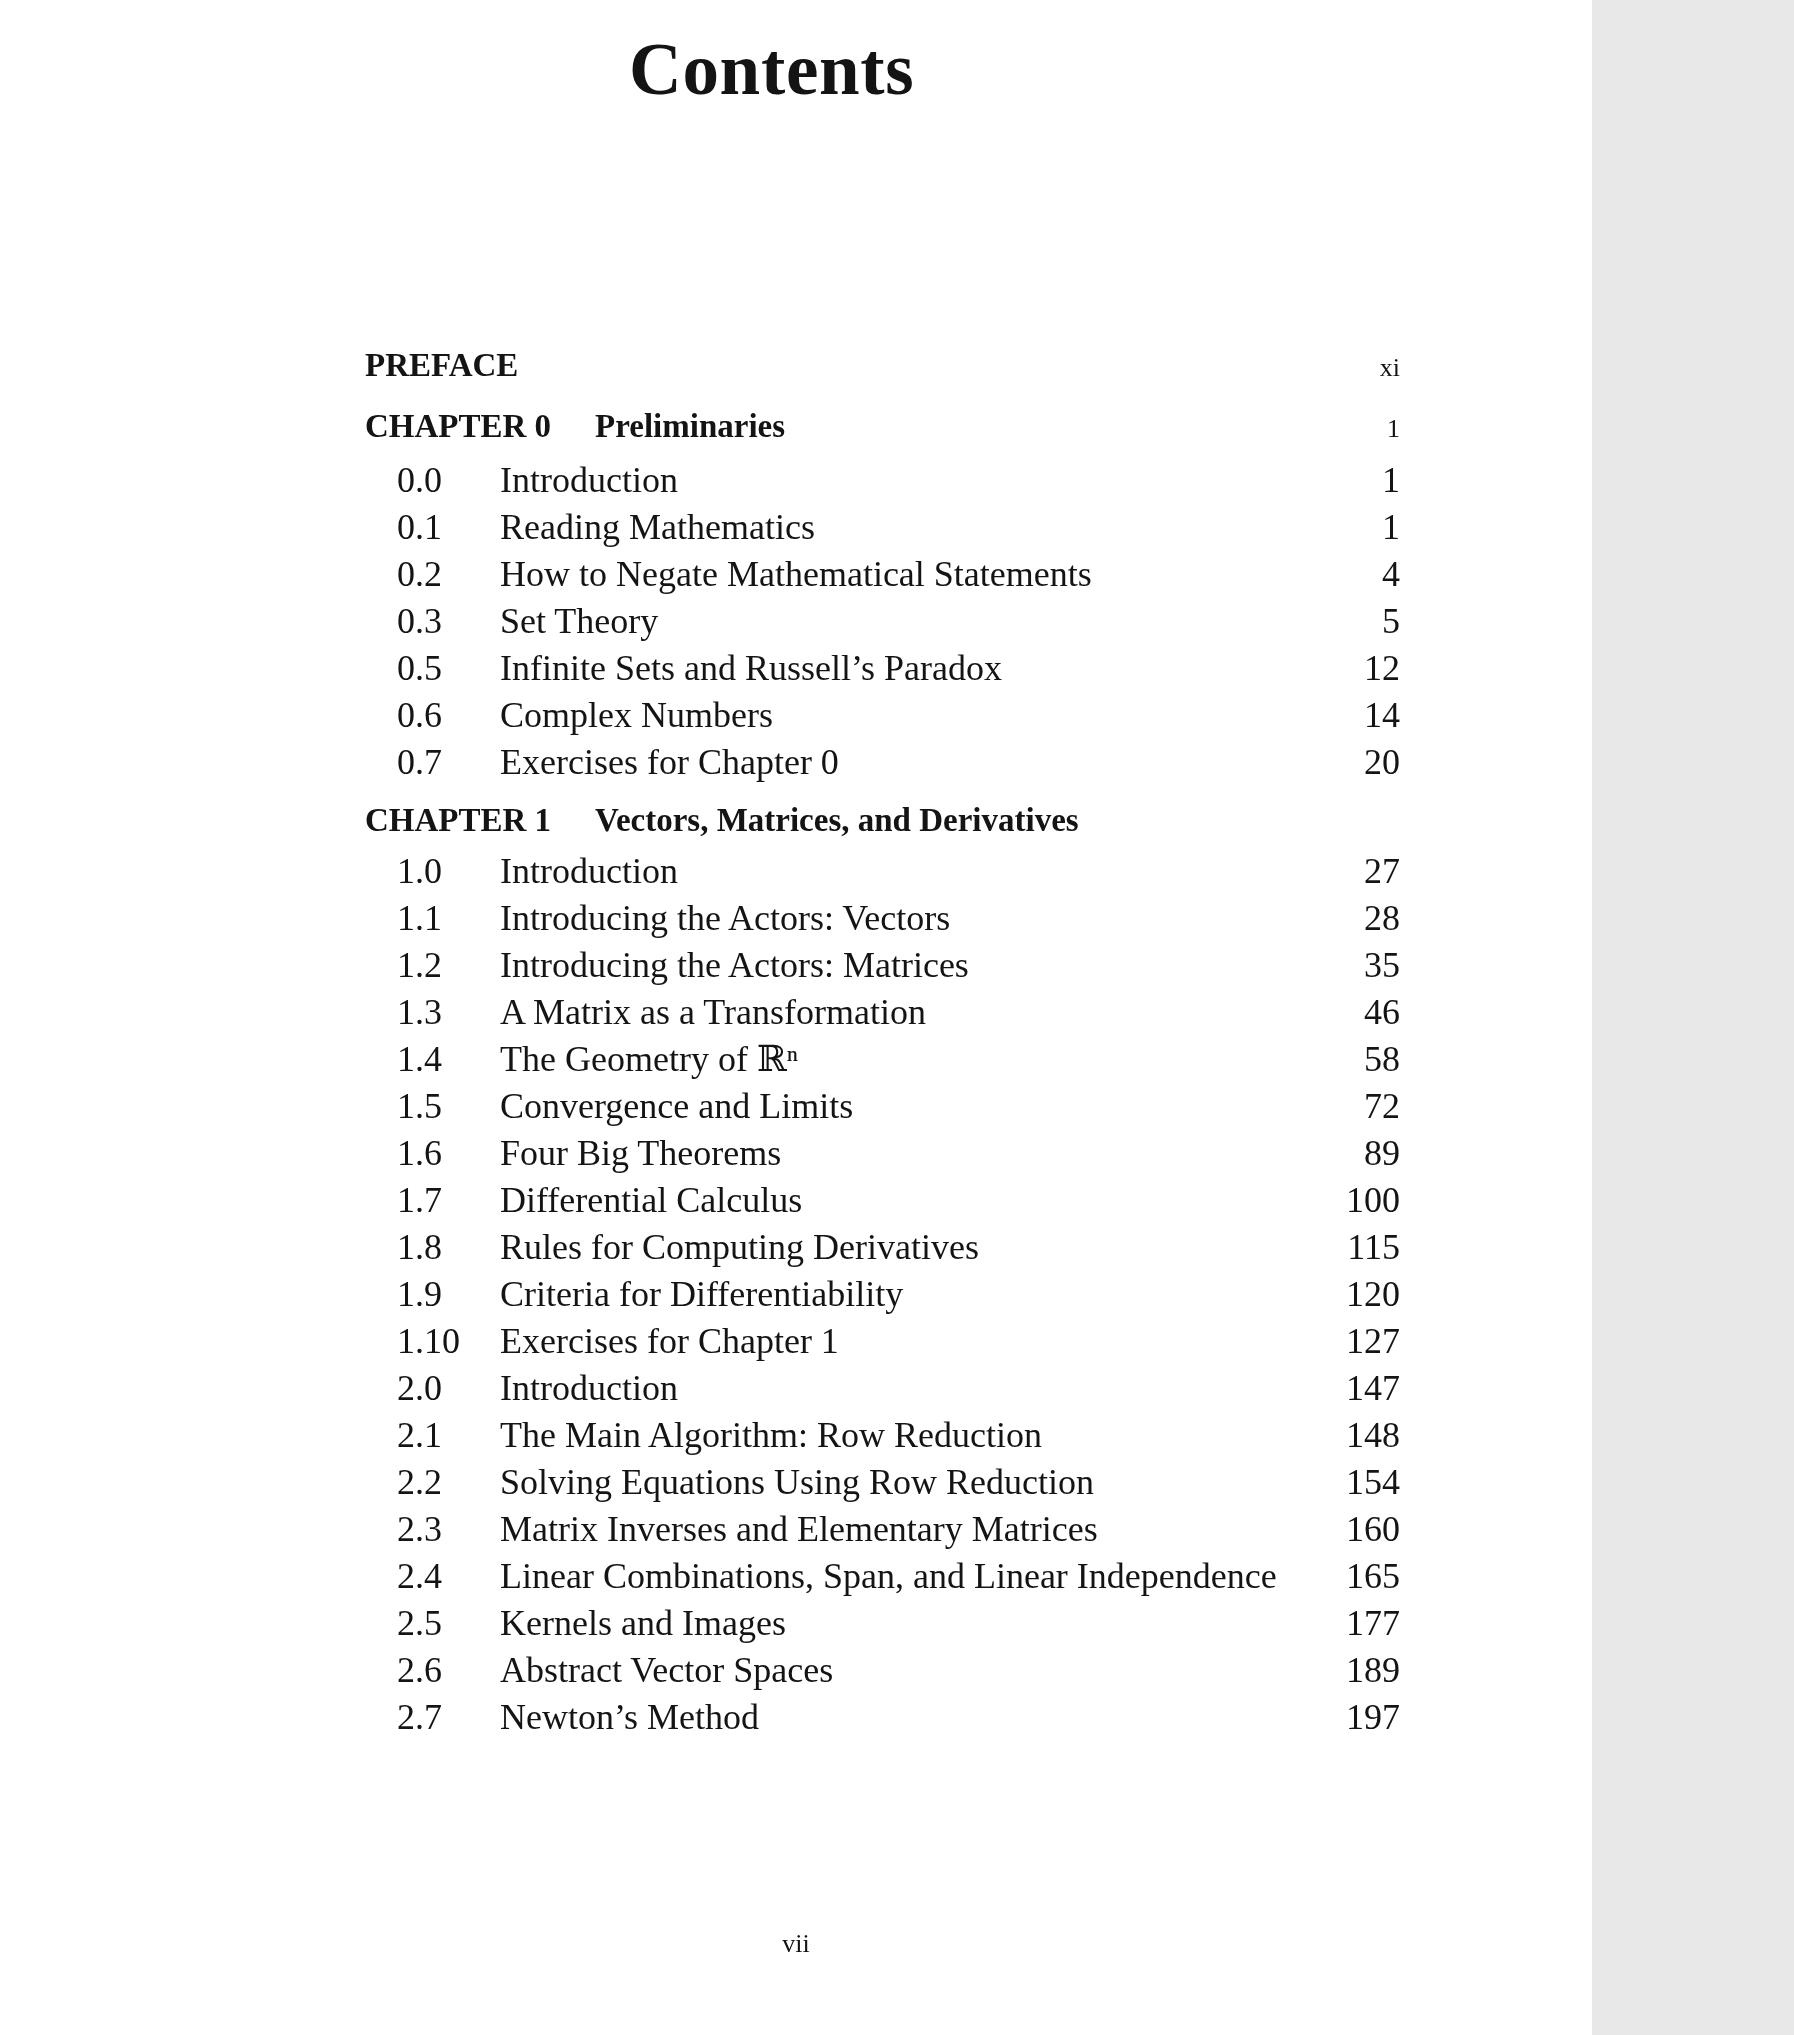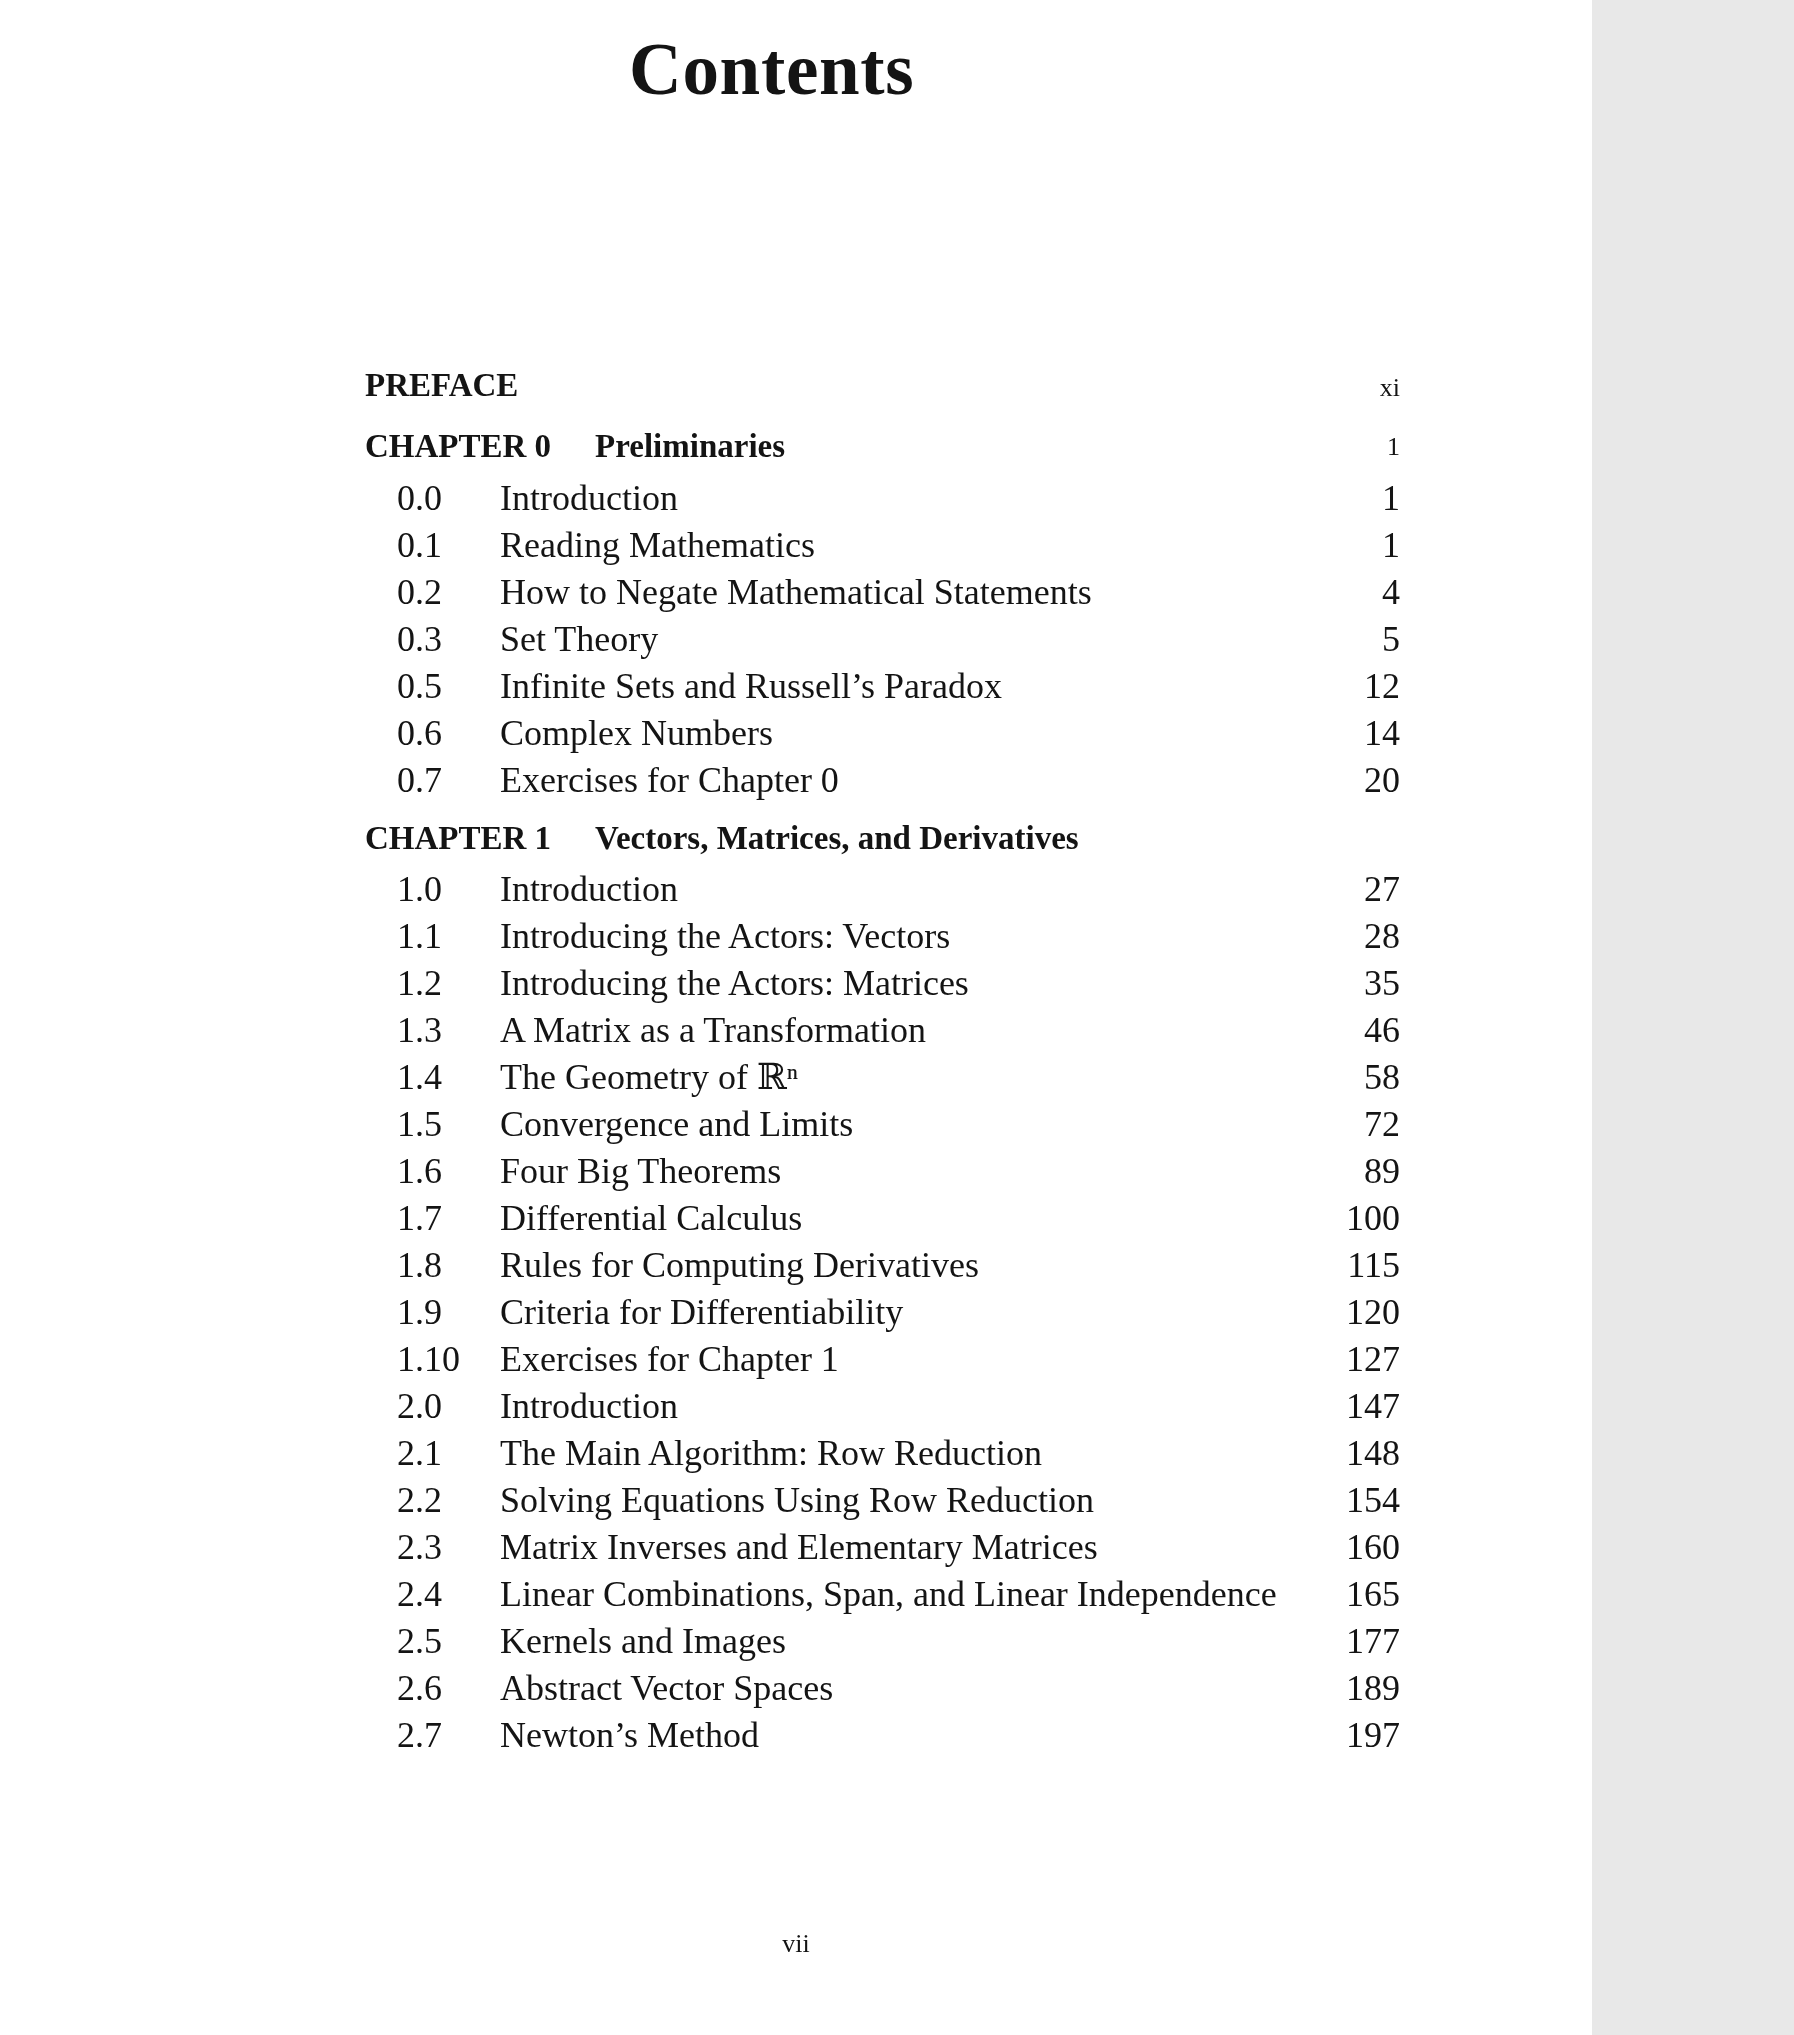--- a/index.html
+++ b/index.html
@@ -20,40 +20,39 @@
     position: absolute;
     top: 28px;
     left: 629px;
     margin: 0;
     font-size: 73px;
     font-weight: 700;
     letter-spacing: 0.7px;
   }
   .toc {
     position: absolute;
-    top: 360px;
+    top: 340px;
     left: 365px;
     width: 1035px;
   }
   .row {
     display: flex;
     align-items: baseline;
   }
   .row.front {
     font-weight: 700;
     font-size: 33px;
     line-height: 51px;
   }
   .row.chapter {
     font-weight: 700;
     font-size: 33px;
     line-height: 51px;
     margin-top: 8.4px;
     margin-bottom: 2.8px;
-    align-items: center;
   }
   .row.section {
     font-size: 36px;
     line-height: 47px;
   }
   .chap-label {
     margin-right: 44px;
     flex: none;
   }
   .chap-title {

